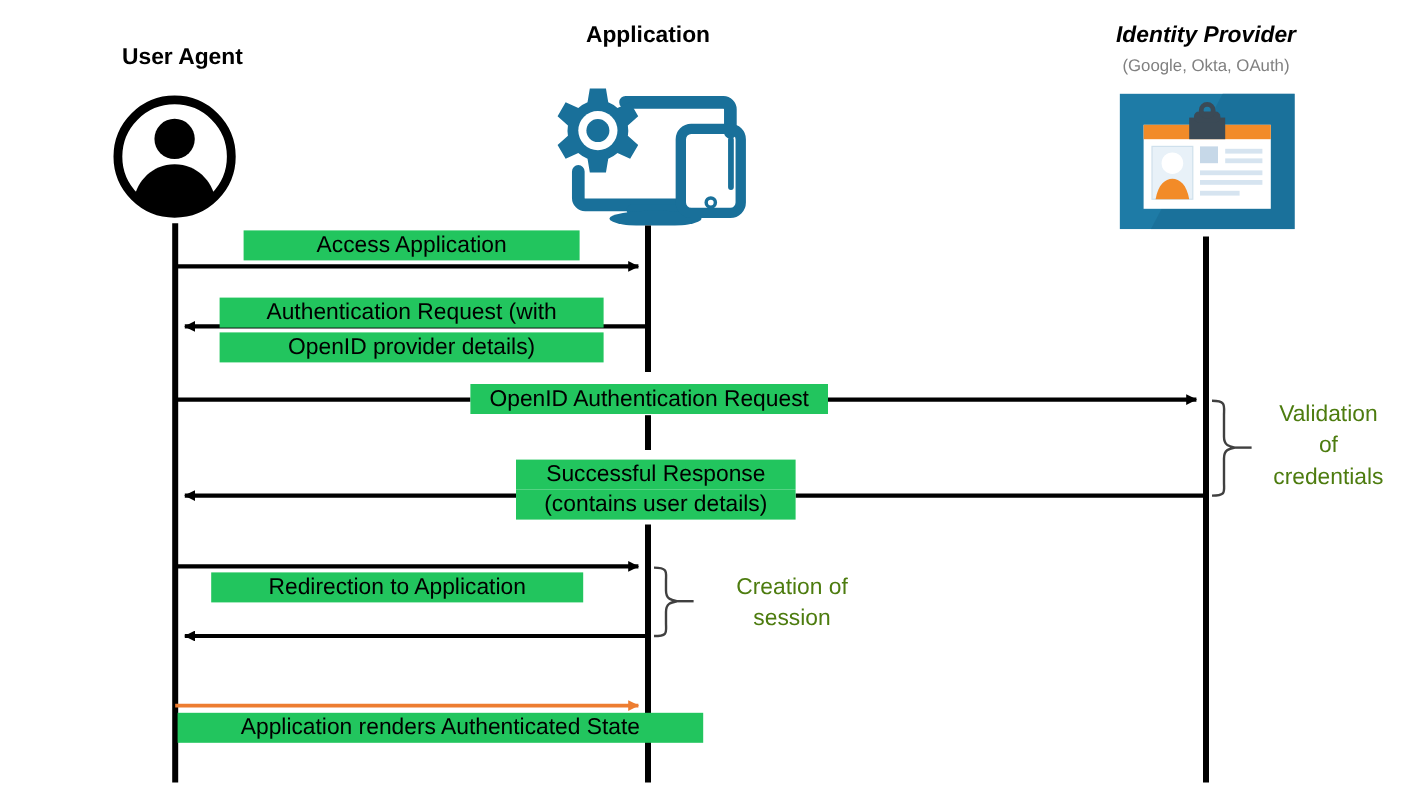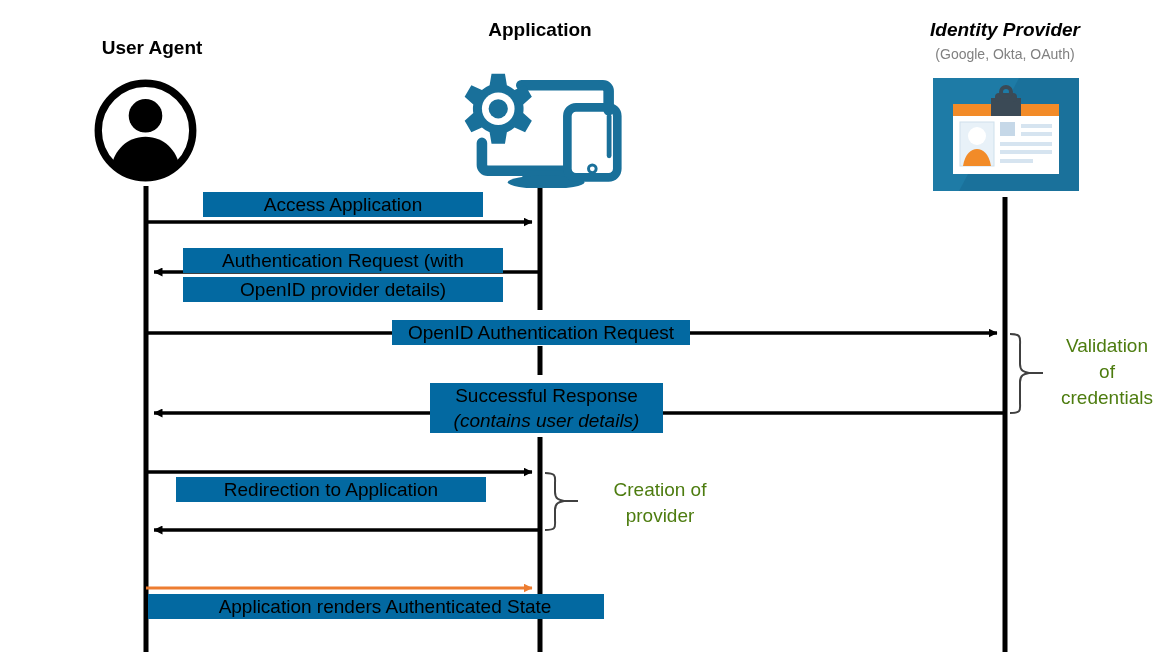--- a/index.html
+++ b/index.html
@@ -43,21 +43,21 @@
     line-height: 22px;
     color: #808080;
     white-space: nowrap;
   }
   .msg-label {
     position: absolute;
     text-align: center;
     font-size: 19px;
     line-height: 25px;
     color: #000000;
-    background: #0369a1;
+    background: #22c55e;
     white-space: nowrap;
   }
   .note-label {
     position: absolute;
     text-align: center;
     font-size: 19px;
     line-height: 26px;
     color: #4d7c0f;
     background: #ffffff;
   }
@@ -182,31 +182,31 @@
   </svg>
 
   <div class="msg-label" style="left:203px; top:192px; width:280px;">Access Application</div>
 
   <div class="msg-label" style="left:183px; top:248px; width:320px;">Authentication Request (with</div>
   <div class="msg-label" style="left:183px; top:277px; width:320px;">OpenID provider details)</div>
 
   <div class="msg-label" style="left:392px; top:320px; width:298px; padding:0 4px; box-sizing:border-box;text-align:center;">OpenID Authentication Request</div>
 
   <div class="msg-label" style="left:430px; top:383px; width:233px;">Successful Response</div>
-  <div class="msg-label" style="left:430px; top:408px; width:233px;font-style:italic;">(contains user details)</div>
+  <div class="msg-label" style="left:430px; top:408px; width:233px;">(contains user details)</div>
 
   <div class="msg-label" style="left:176px; top:477px; width:310px;">Redirection to Application</div>
 
 
-  <div class="msg-label" style="left:148px; top:594px; width:438px;padding-left:18px;">Application renders Authenticated State</div>
+  <div class="msg-label" style="left:148px; top:594px; width:438px;">Application renders Authenticated State</div>
 
   <div class="note-label" style="left:1046px; top:333px; width:122px;">
     <div>Validation</div>
     <div>of</div>
     <div>credentials</div>
   </div>
 
   <div class="note-label" style="left:580px; top:477px; width:160px;">
     <div>Creation of</div>
-    <div>provider</div>
+    <div>session</div>
   </div>
 
 </div>
 
 </body></html>

